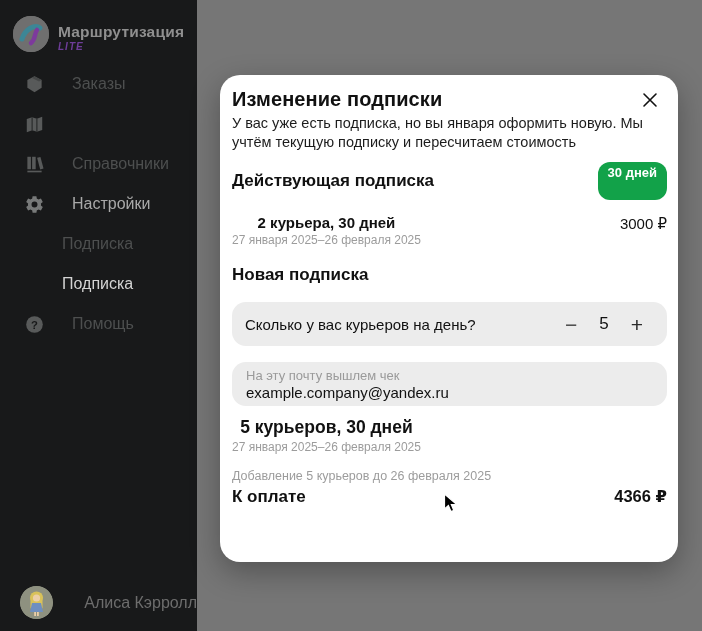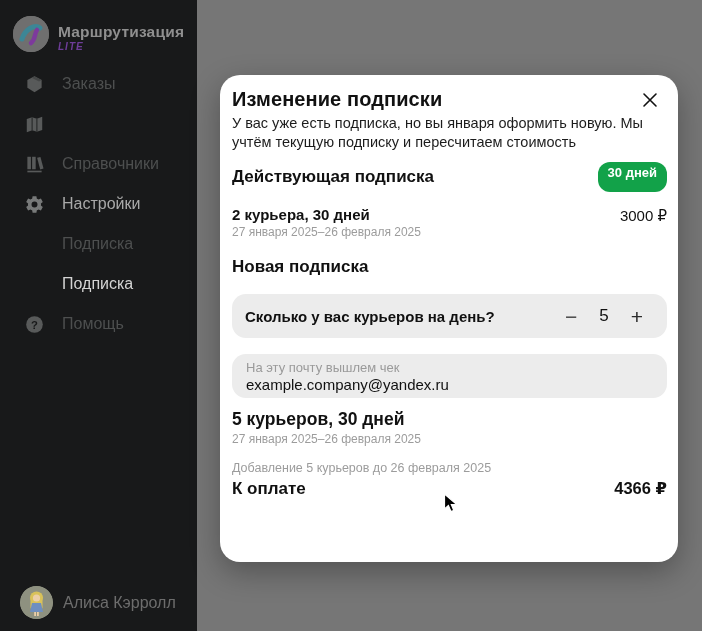--- a/index.html
+++ b/index.html
@@ -17,25 +17,25 @@
   }
   .logo-row { display:flex; align-items:flex-end; padding:8px 0 0 13px; height:52px; }
   .logo-mark { width:36px; height:36px; border-radius:50%; background:#6f6f6f;
     display:flex; align-items:center; justify-content:center; flex:0 0 auto; }
   .logo-text { margin-left:9px; }
   .logo-title { font-size:15.5px; font-weight:700; color:#8f8f8f; letter-spacing:.2px; }
   .logo-edition { font-size:10px; font-weight:700; font-style:italic; color:#6e3d99; letter-spacing:1px; }
   .menu { margin-top:12px; }
   .menu-item { display:flex; align-items:center; height:40px; padding-left:24px; cursor:pointer; }
   .menu-item .mi-icon { width:20px; height:20px; flex:0 0 auto; display:flex; align-items:center; justify-content:center; }
-  .menu-item .mi-label { margin-left:18px; font-size:16px; color:#4d4f4f; }
+  .menu-item .mi-label { margin-left:28px; font-size:16px; color:#4d4f4f; }
   .menu-item.sub .mi-label { margin-left:38px; }
   .menu-item.active-parent .mi-label { color:#a9a9a9; }
   .menu-item.active .mi-label { color:#d4d4d4; }
-  .user-row { position:absolute; left:0; bottom:12px; width:100%; display:flex; align-items:center; padding-left:20px; cursor:pointer; }
+  .user-row { position:absolute; left:0; bottom:12px; width:100%; display:flex; align-items:center; padding-left:20px; cursor:pointer;justify-content:space-between; }
   .avatar { width:33px; height:33px; border-radius:50%; background:#8e9180; overflow:hidden; flex:0 0 auto; }
   .user-name { margin-left:10px; font-size:16px; color:#6d6d6d; }
 
   
   .backdrop { position:absolute; left:197px; top:0; width:505px; height:631px; background:#767676; }
 
   
   .modal {
     position:absolute; left:220px; top:75px; width:458px; height:487px;
     background:#ffffff; border-radius:20px; z-index:2;
@@ -43,32 +43,32 @@
     padding:13px 11px 11px 12px;
   }
   .modal-head { display:flex; align-items:flex-start; justify-content:space-between; }
   .modal-title { font-size:20px; font-weight:700; color:#111; letter-spacing:.1px; }
   .close-btn { width:20px; height:20px; margin:2px 7px 0 0; cursor:pointer; display:flex; align-items:center; justify-content:center; border:none; background:none; }
   .modal-desc { margin-top:3px; font-size:14.5px; line-height:19px; color:#1c1c1c; padding-right:10px; }
 
   .sec-row { margin-top:10px; display:flex; align-items:center; justify-content:space-between; }
   .sec-heading { font-size:17px; font-weight:700; color:#111; }
   .badge { background:#12a249; color:#fff; font-size:13px; font-weight:700;
-    padding:3px 10px 12px; border-radius:12px; }
-
-  .plan-row { margin-top:14px; display:flex; justify-content:space-between; align-items:flex-start; }
+    padding:3px 10px 20px; border-radius:12px; }
+
+  .plan-row { margin-top:14px; display:flex; justify-content:space-between; align-items:flex-start;text-align:center; }
   .plan-name { font-size:15px; font-weight:600; color:#111; }
   .plan-period { font-size:12px; color:#9c9c9c; margin-top:2px; }
   .plan-price { font-size:15px; color:#111; margin-top:1px; }
 
   .heading2 { margin-top:18px; font-size:17px; font-weight:700; color:#111; }
 
   .stepper-box { margin-top:17px; height:44px; background:#ececec; border-radius:14px;
     display:flex; align-items:center; padding:0 20px 0 13px; }
-  .stepper-label { flex:1; font-size:15px; font-weight:700; color:#111; }
+  .stepper-label { flex:1; font-size:15px; font-weight:400; color:#111; }
   .step-btn { border:none; background:none; cursor:pointer; font-size:21px; line-height:1; color:#2b2b2b; padding:0 4px; }
   .step-btn.minus { color:#4a4a4a; }
   .step-value { font-size:17px; color:#111; margin:0 18px; }
 
   .email-box { margin-top:16px; height:44px; background:#ececec; border-radius:14px;
     padding:6px 14px 0; cursor:text; }
   .email-label { font-size:13px; color:#9a9a9a; }
   .email-value { font-size:15px; color:#111; margin-top:1px; }
 
   .plan2 { margin-top:11px; }

